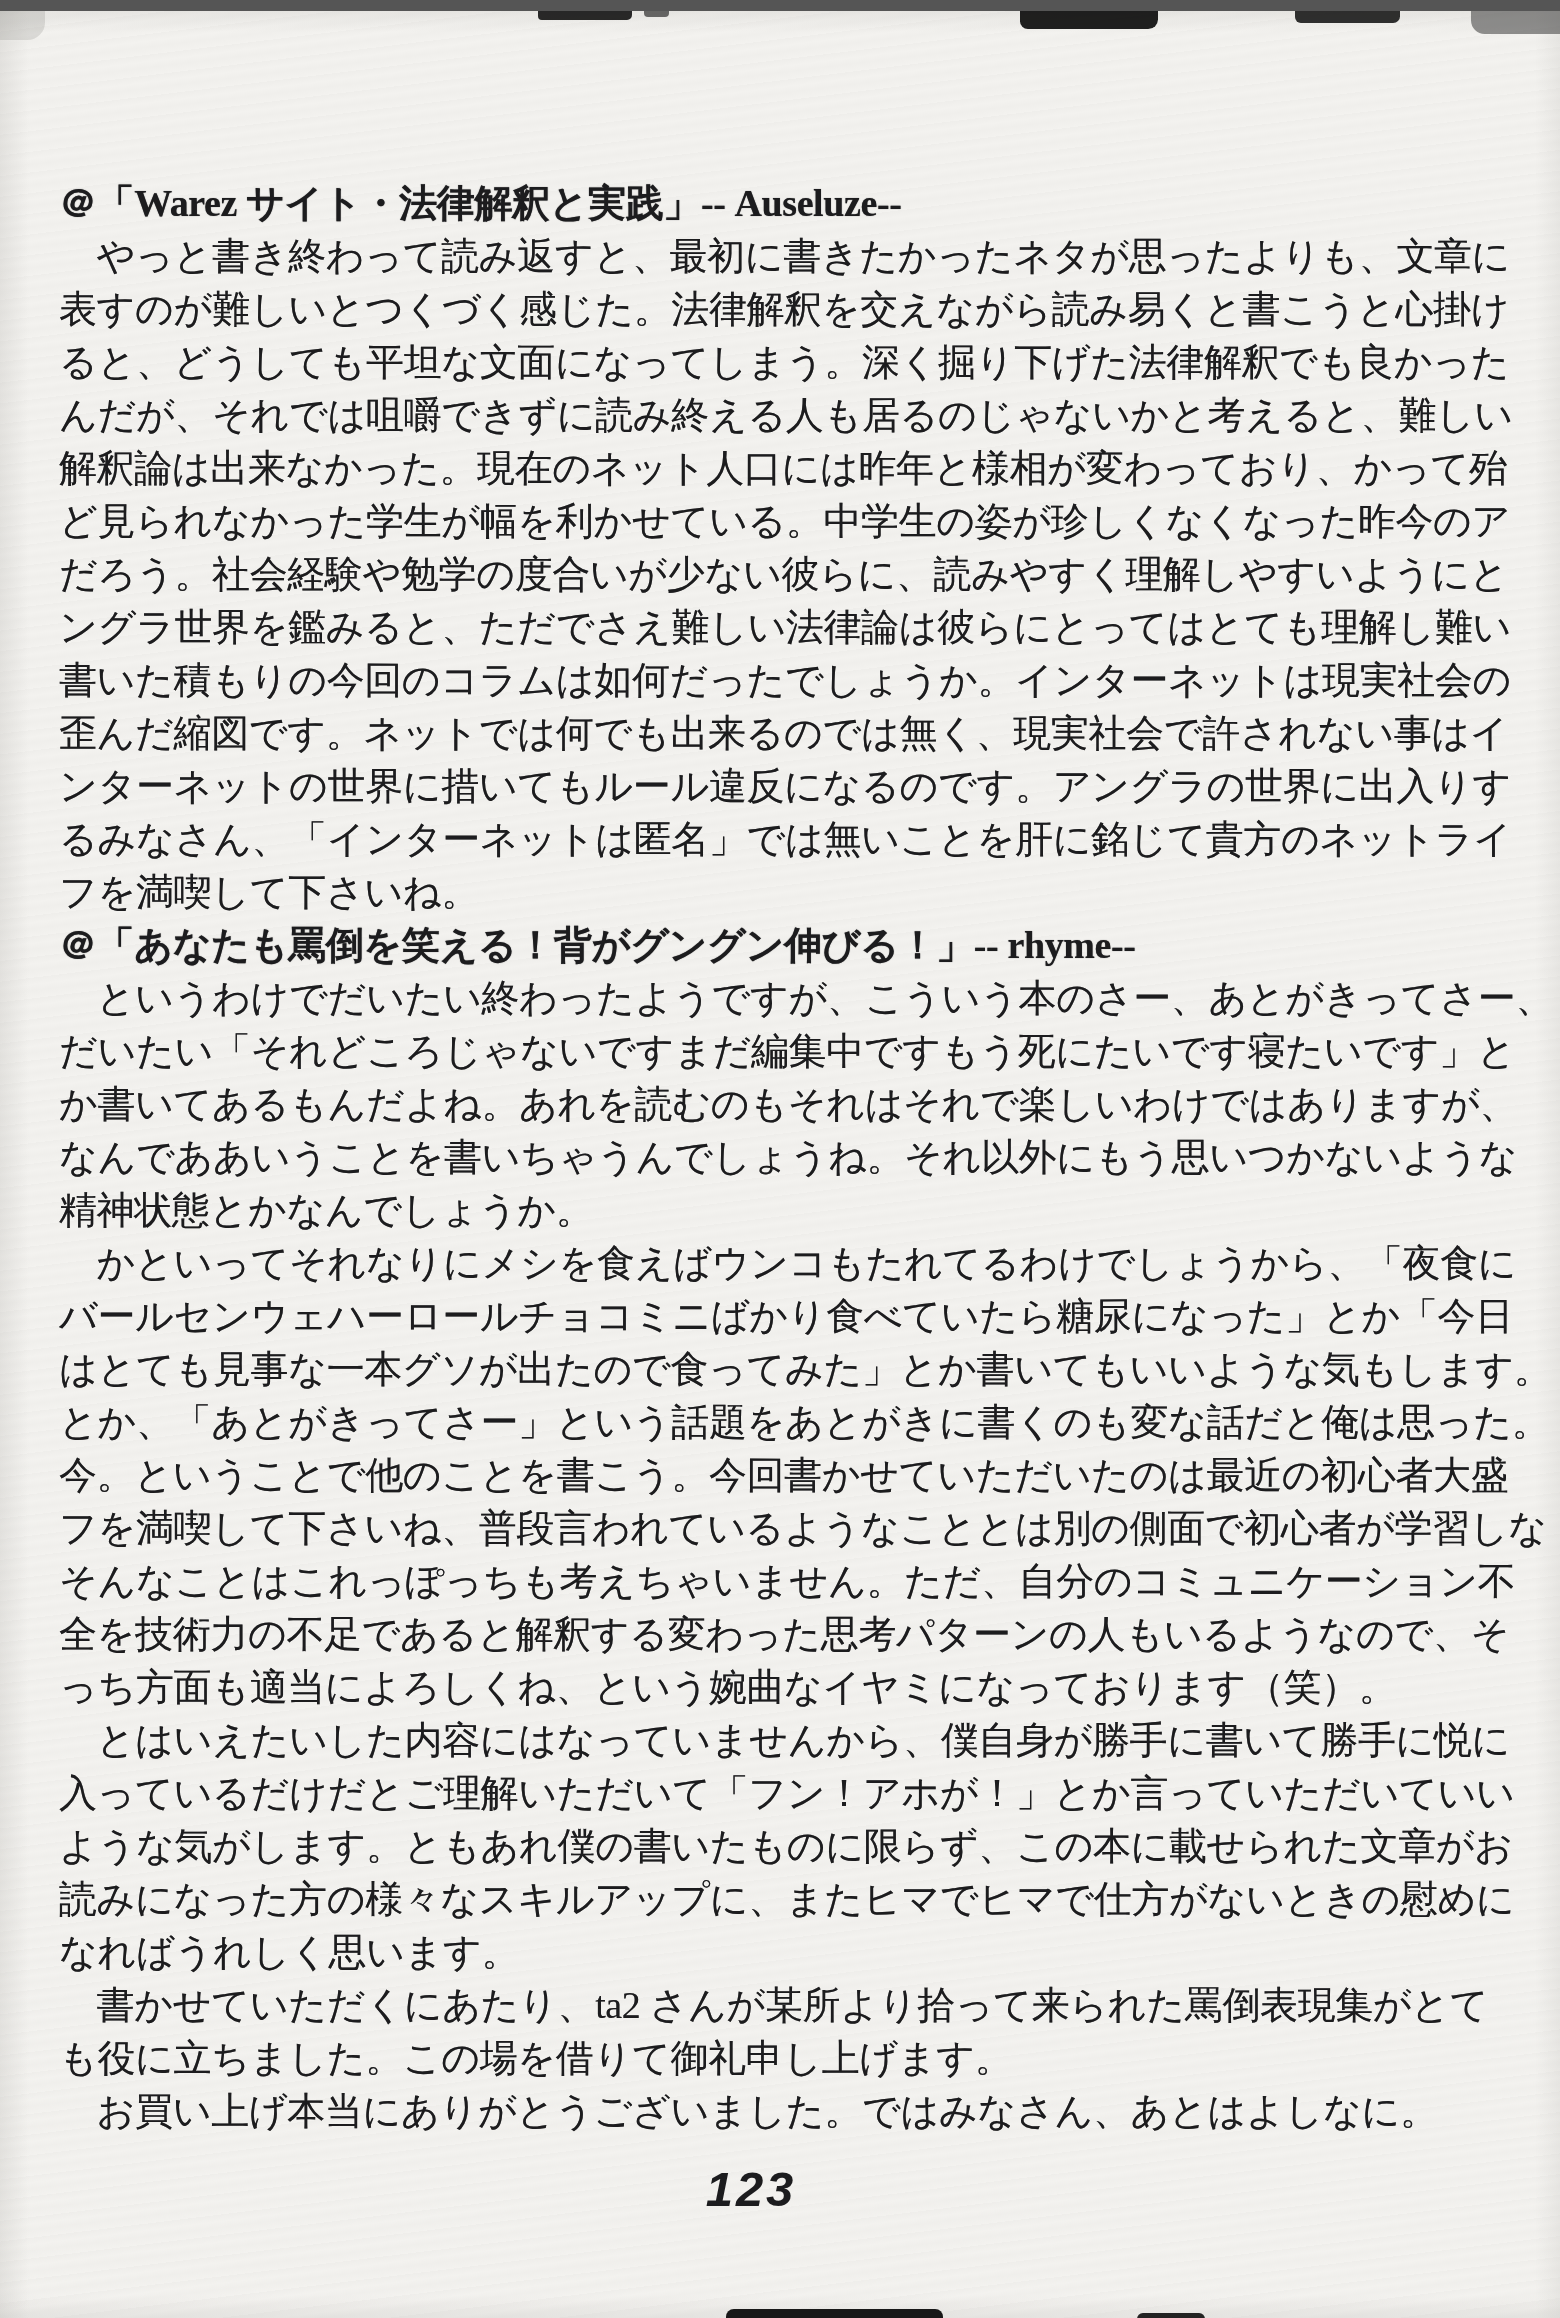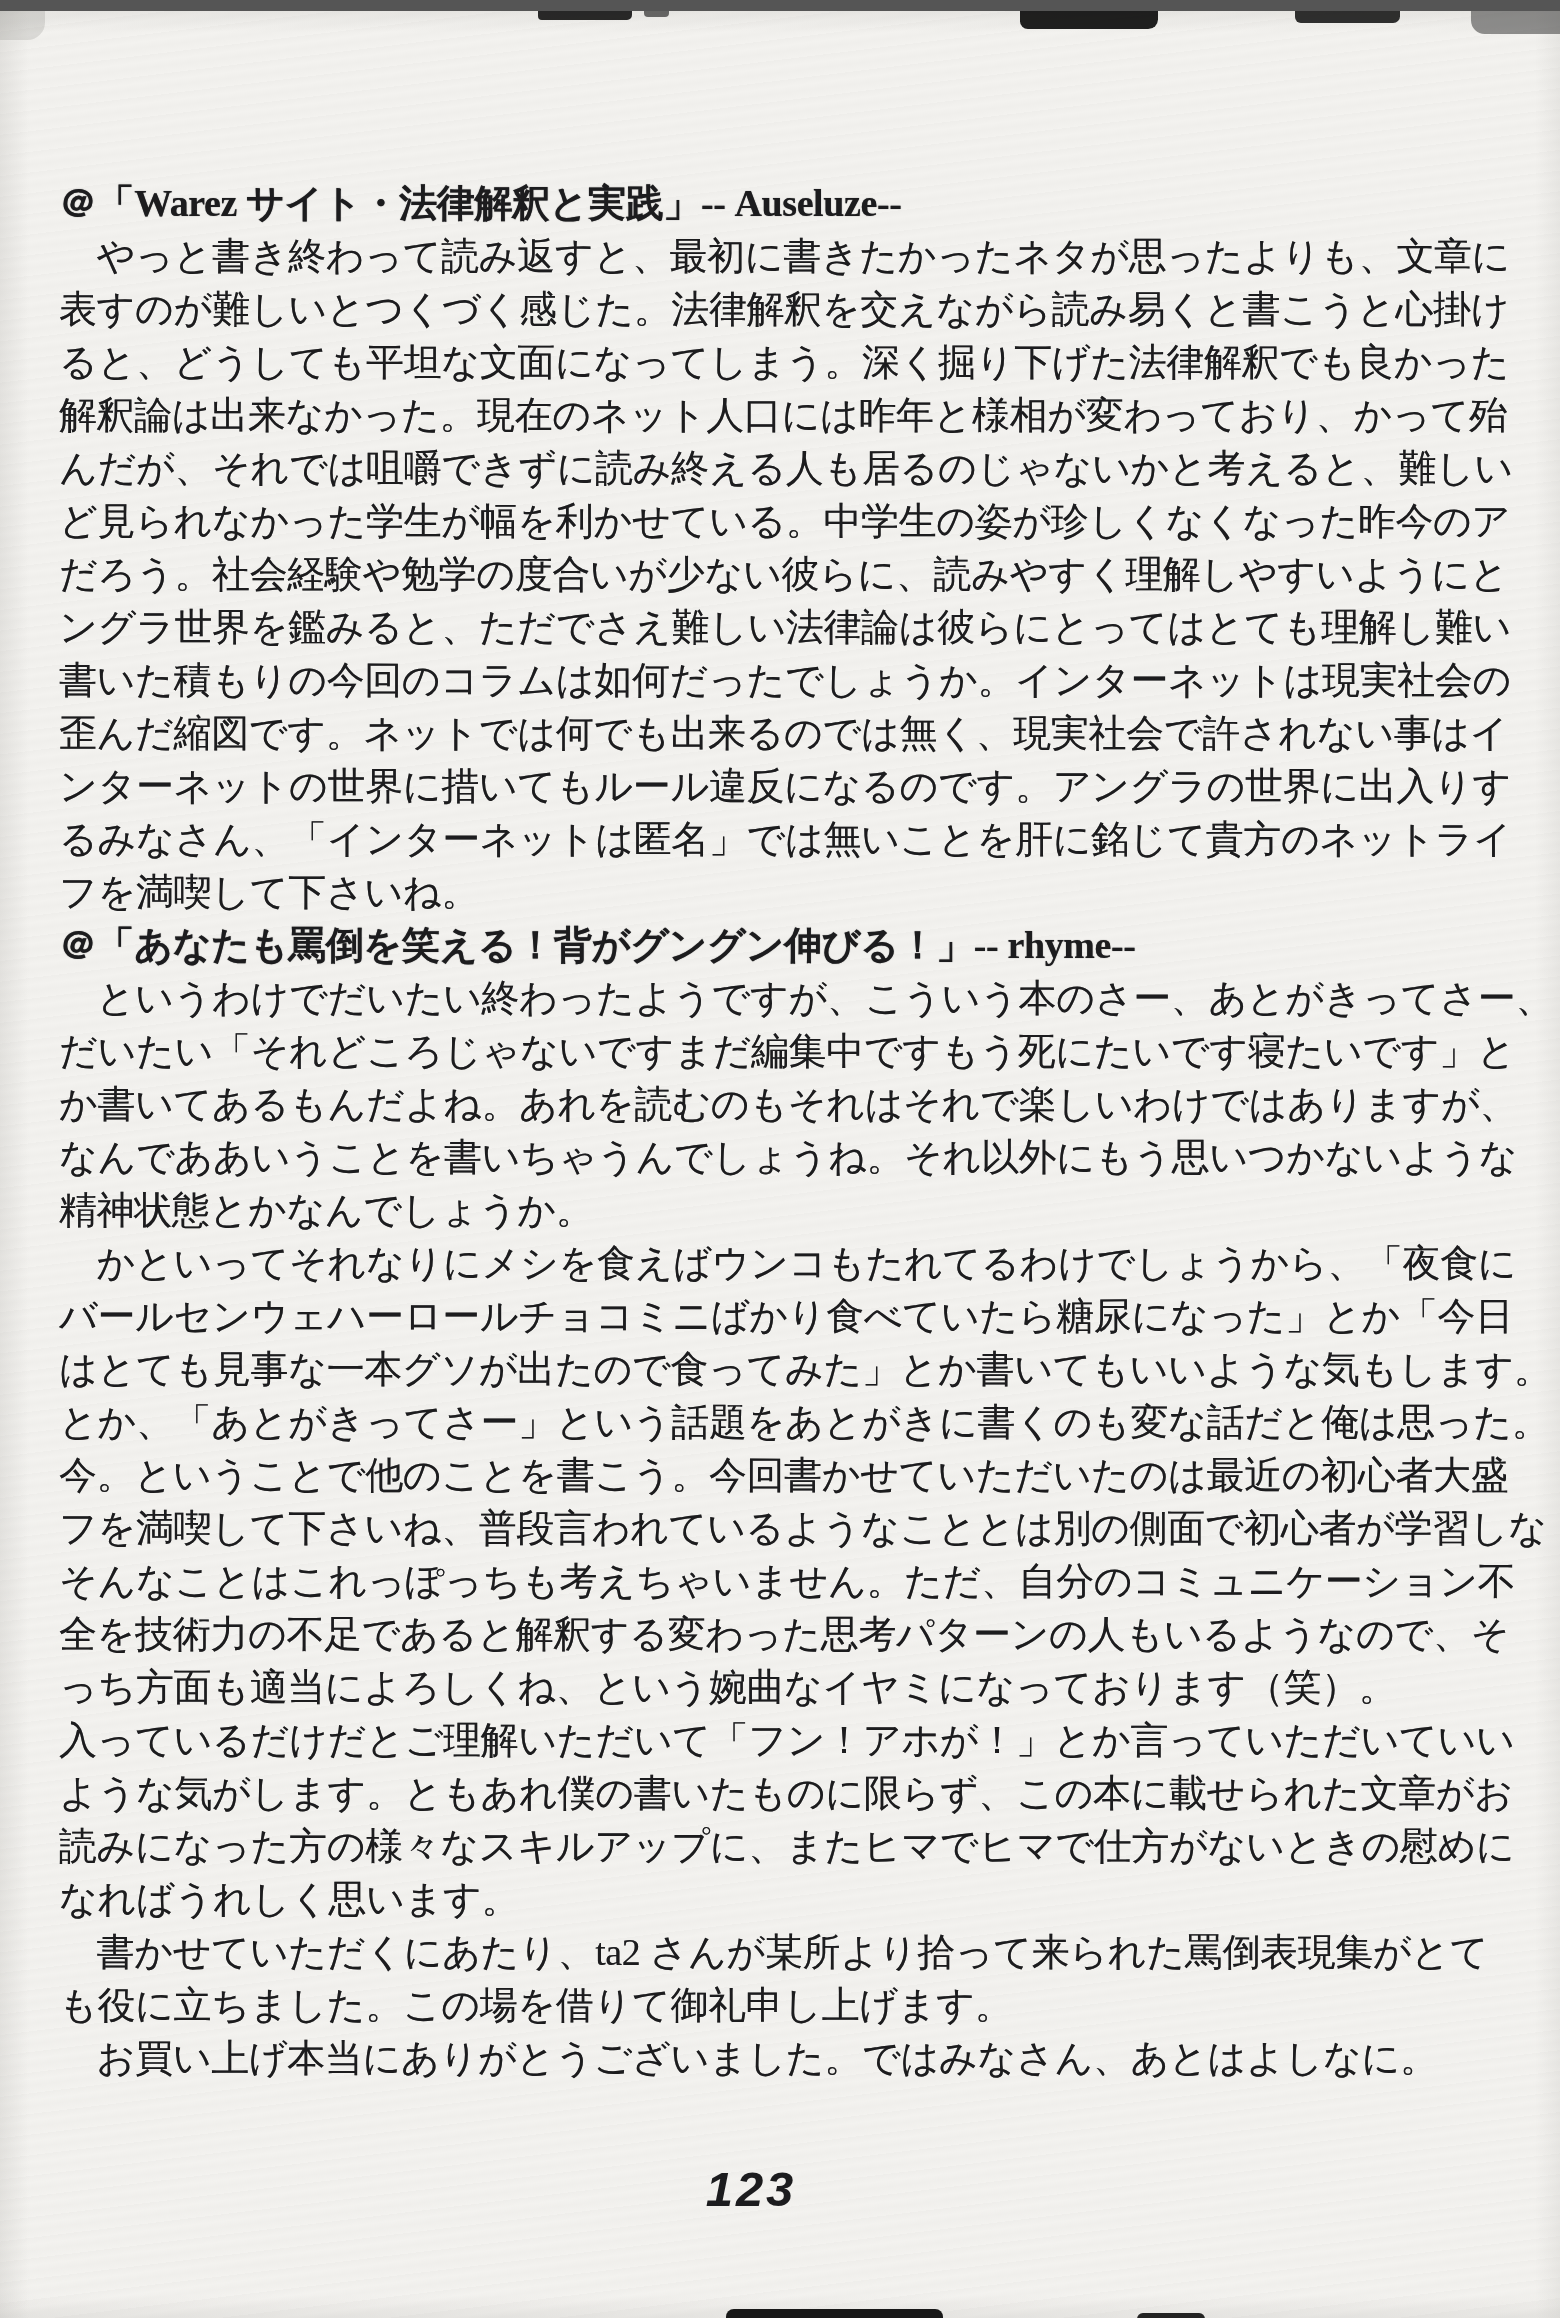--- a/index.html
+++ b/index.html
@@ -74,22 +74,22 @@
 </head>
 <body>
 
 <div class="page">
 
   <div class="text-body">
       <div class="line heading">＠「Warez サイト・法律解釈と実践」-- Auseluze--</div>
       <div class="line">　やっと書き終わって読み返すと、最初に書きたかったネタが思ったよりも、文章に</div>
       <div class="line">表すのが難しいとつくづく感じた。法律解釈を交えながら読み易くと書こうと心掛け</div>
       <div class="line">ると、どうしても平坦な文面になってしまう。深く掘り下げた法律解釈でも良かった</div>
+      <div class="line">んだが、それでは咀嚼できずに読み終える人も居るのじゃないかと考えると、難しい</div>
       <div class="line">解釈論は出来なかった。現在のネット人口には昨年と様相が変わっており、かって殆</div>
-      <div class="line">んだが、それでは咀嚼できずに読み終える人も居るのじゃないかと考えると、難しい</div>
       <div class="line">ど見られなかった学生が幅を利かせている。中学生の姿が珍しくなくなった昨今のア</div>
       <div class="line">だろう。社会経験や勉学の度合いが少ない彼らに、読みやすく理解しやすいようにと</div>
       <div class="line">ングラ世界を鑑みると、ただでさえ難しい法律論は彼らにとってはとても理解し難い</div>
       <div class="line">書いた積もりの今回のコラムは如何だったでしょうか。インターネットは現実社会の</div>
       <div class="line">歪んだ縮図です。ネットでは何でも出来るのでは無く、現実社会で許されない事はイ</div>
       <div class="line">ンターネットの世界に措いてもルール違反になるのです。アングラの世界に出入りす</div>
       <div class="line">るみなさん、「インターネットは匿名」では無いことを肝に銘じて貴方のネットライ</div>
       <div class="line">フを満喫して下さいね。</div>
       <div class="line heading">＠「あなたも罵倒を笑える！背がグングン伸びる！」-- rhyme--</div>
       <div class="line">　というわけでだいたい終わったようですが、こういう本のさー、あとがきってさー、</div>
@@ -99,20 +99,21 @@
       <div class="line">精神状態とかなんでしょうか。</div>
       <div class="line">　かといってそれなりにメシを食えばウンコもたれてるわけでしょうから、「夜食に</div>
       <div class="line">バールセンウェハーロールチョコミニばかり食べていたら糖尿になった」とか「今日</div>
       <div class="line">はとても見事な一本グソが出たので食ってみた」とか書いてもいいような気もします。</div>
       <div class="line">とか、「あとがきってさー」という話題をあとがきに書くのも変な話だと俺は思った。</div>
       <div class="line">今。ということで他のことを書こう。今回書かせていただいたのは最近の初心者大盛</div>
       <div class="line">フを満喫して下さいね、普段言われているようなこととは別の側面で初心者が学習しな</div>
       <div class="line">そんなことはこれっぽっちも考えちゃいません。ただ、自分のコミュニケーション不</div>
       <div class="line">全を技術力の不足であると解釈する変わった思考パターンの人もいるようなので、そ</div>
       <div class="line">っち方面も適当によろしくね、という婉曲なイヤミになっております（笑）。</div>
+      <div class="line">　とはいえたいした内容にはなっていませんから、僕自身が勝手に書いて勝手に悦に</div>
       <div class="line">入っているだけだとご理解いただいて「フン！アホが！」とか言っていただいていい</div>
       <div class="line">ような気がします。ともあれ僕の書いたものに限らず、この本に載せられた文章がお</div>
       <div class="line">読みになった方の様々なスキルアップに、またヒマでヒマで仕方がないときの慰めに</div>
       <div class="line">なればうれしく思います。</div>
       <div class="line">　書かせていただくにあたり、ta2 さんが某所より拾って来られた罵倒表現集がとて</div>
       <div class="line">も役に立ちました。この場を借りて御礼申し上げます。</div>
       <div class="line">　お買い上げ本当にありがとうございました。ではみなさん、あとはよしなに。</div>
     </div>
 
   <div class="page-number">123</div>

